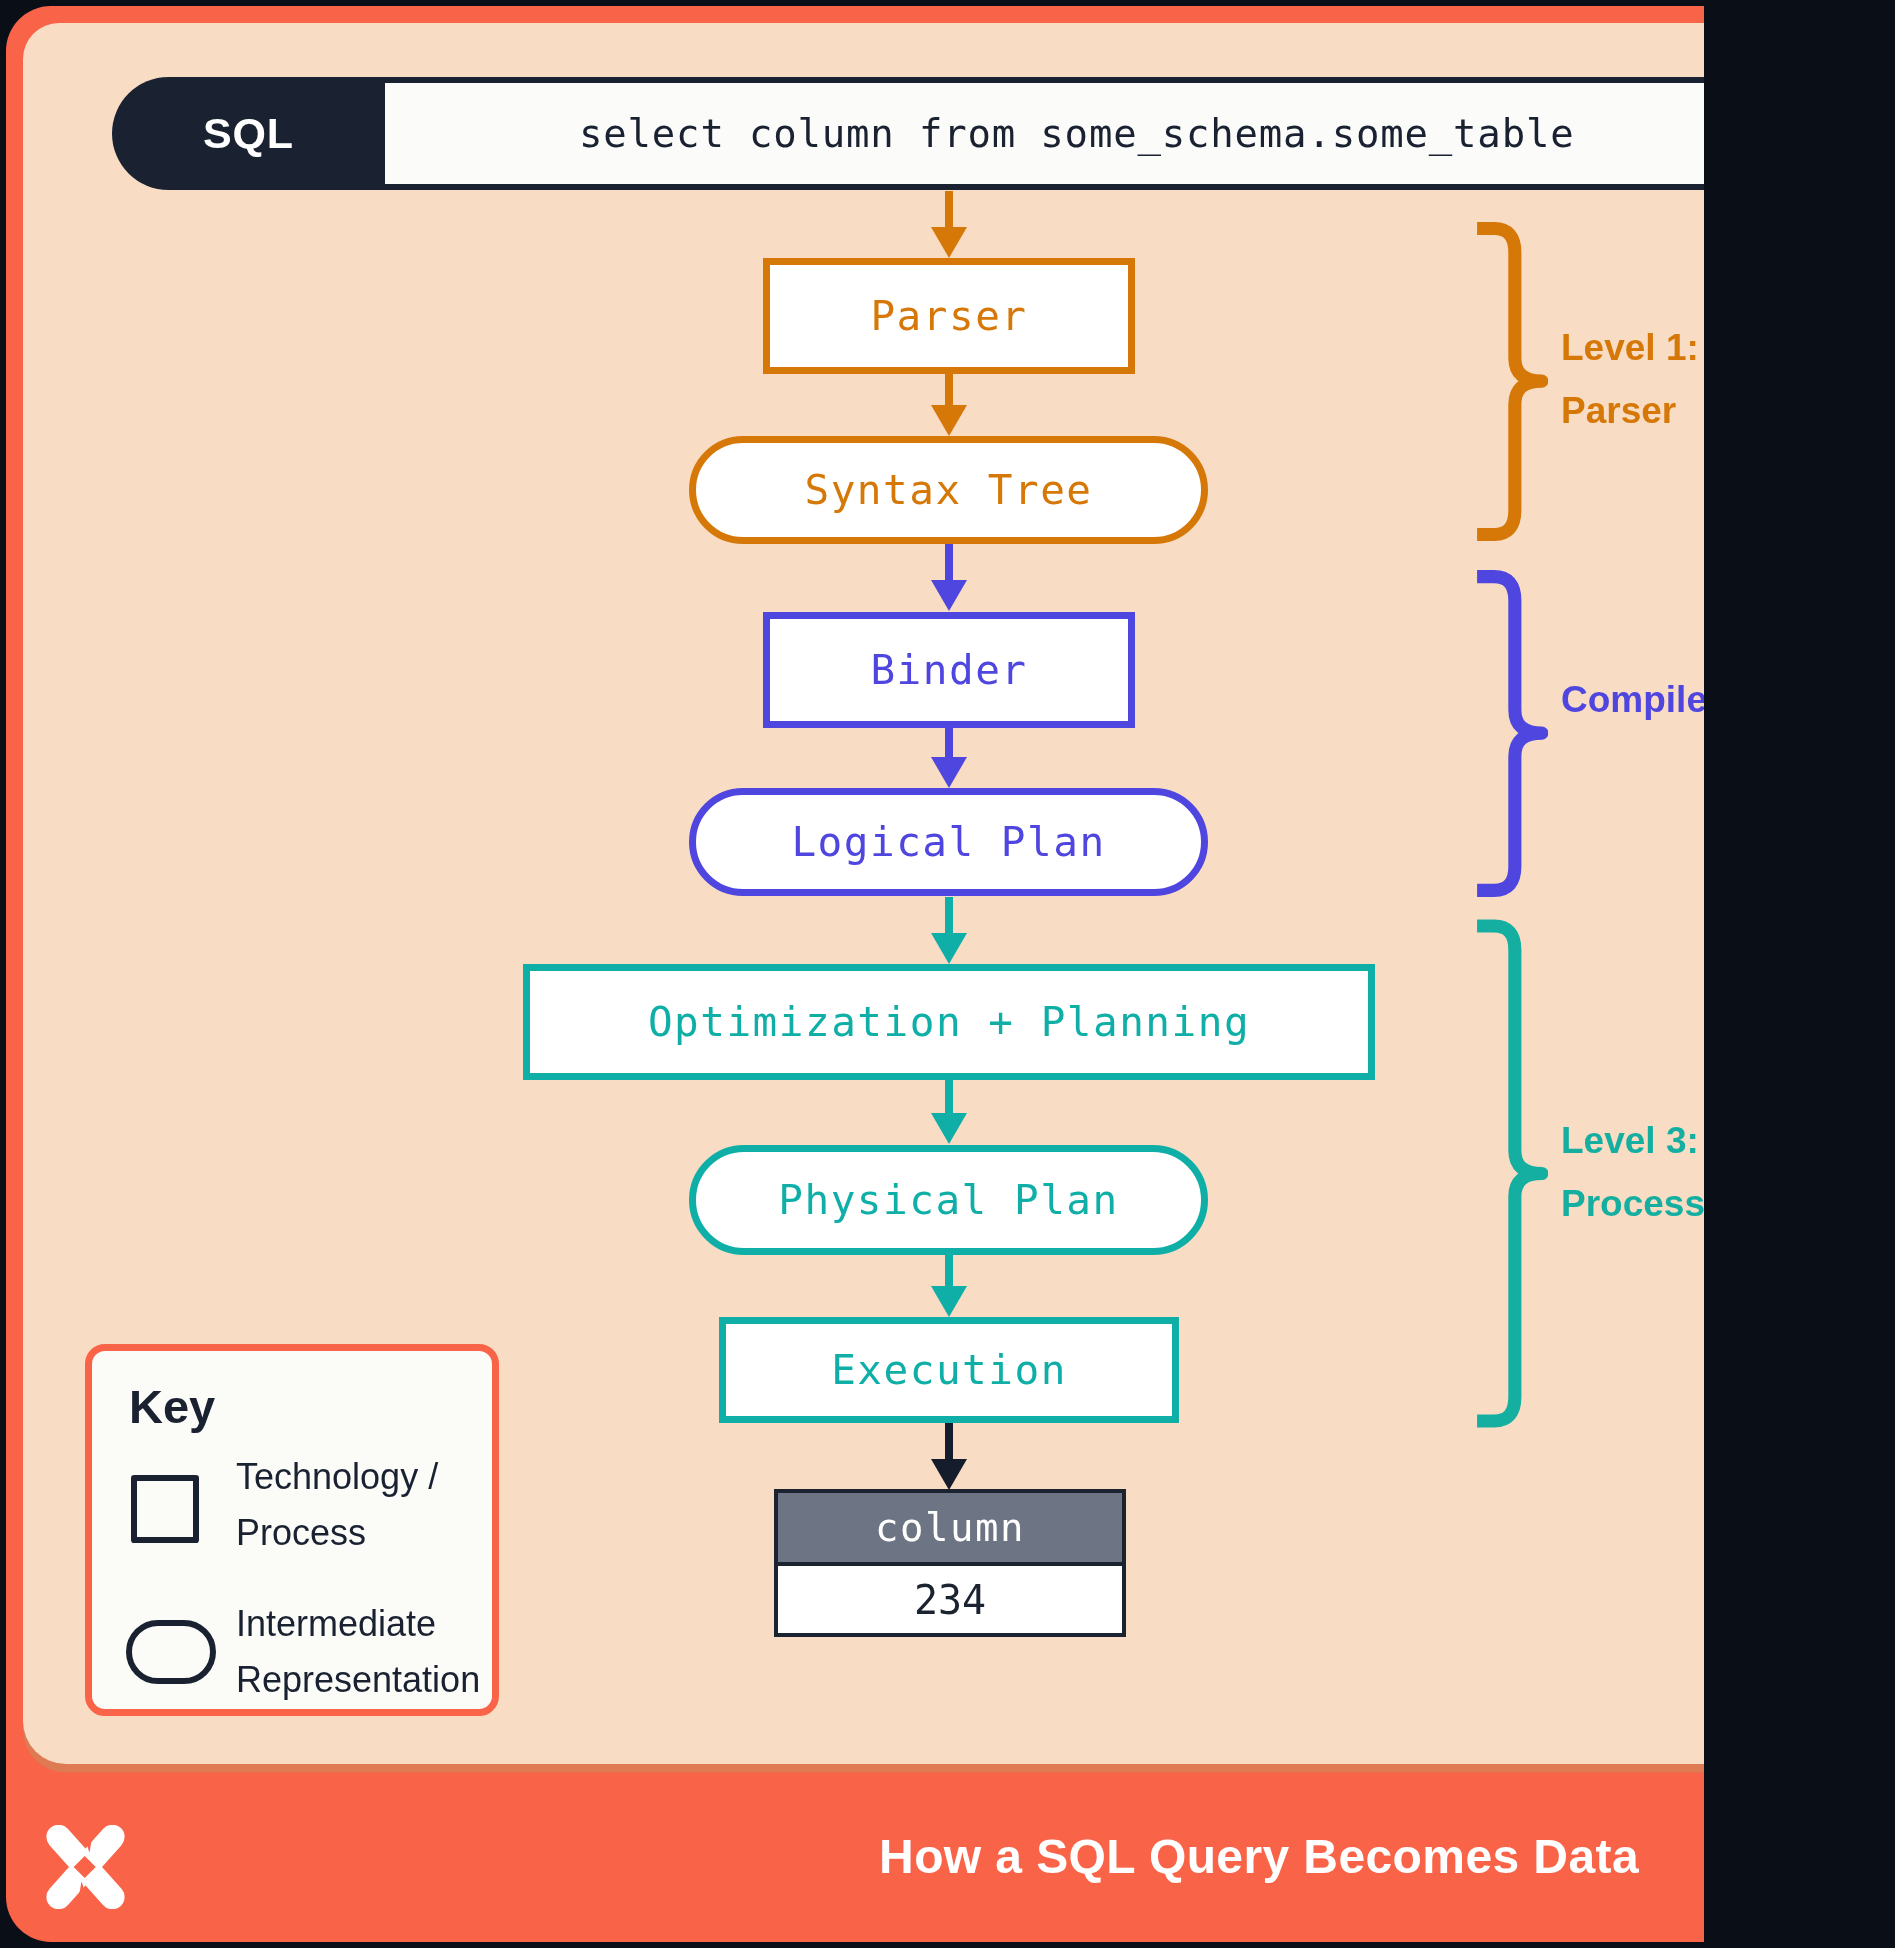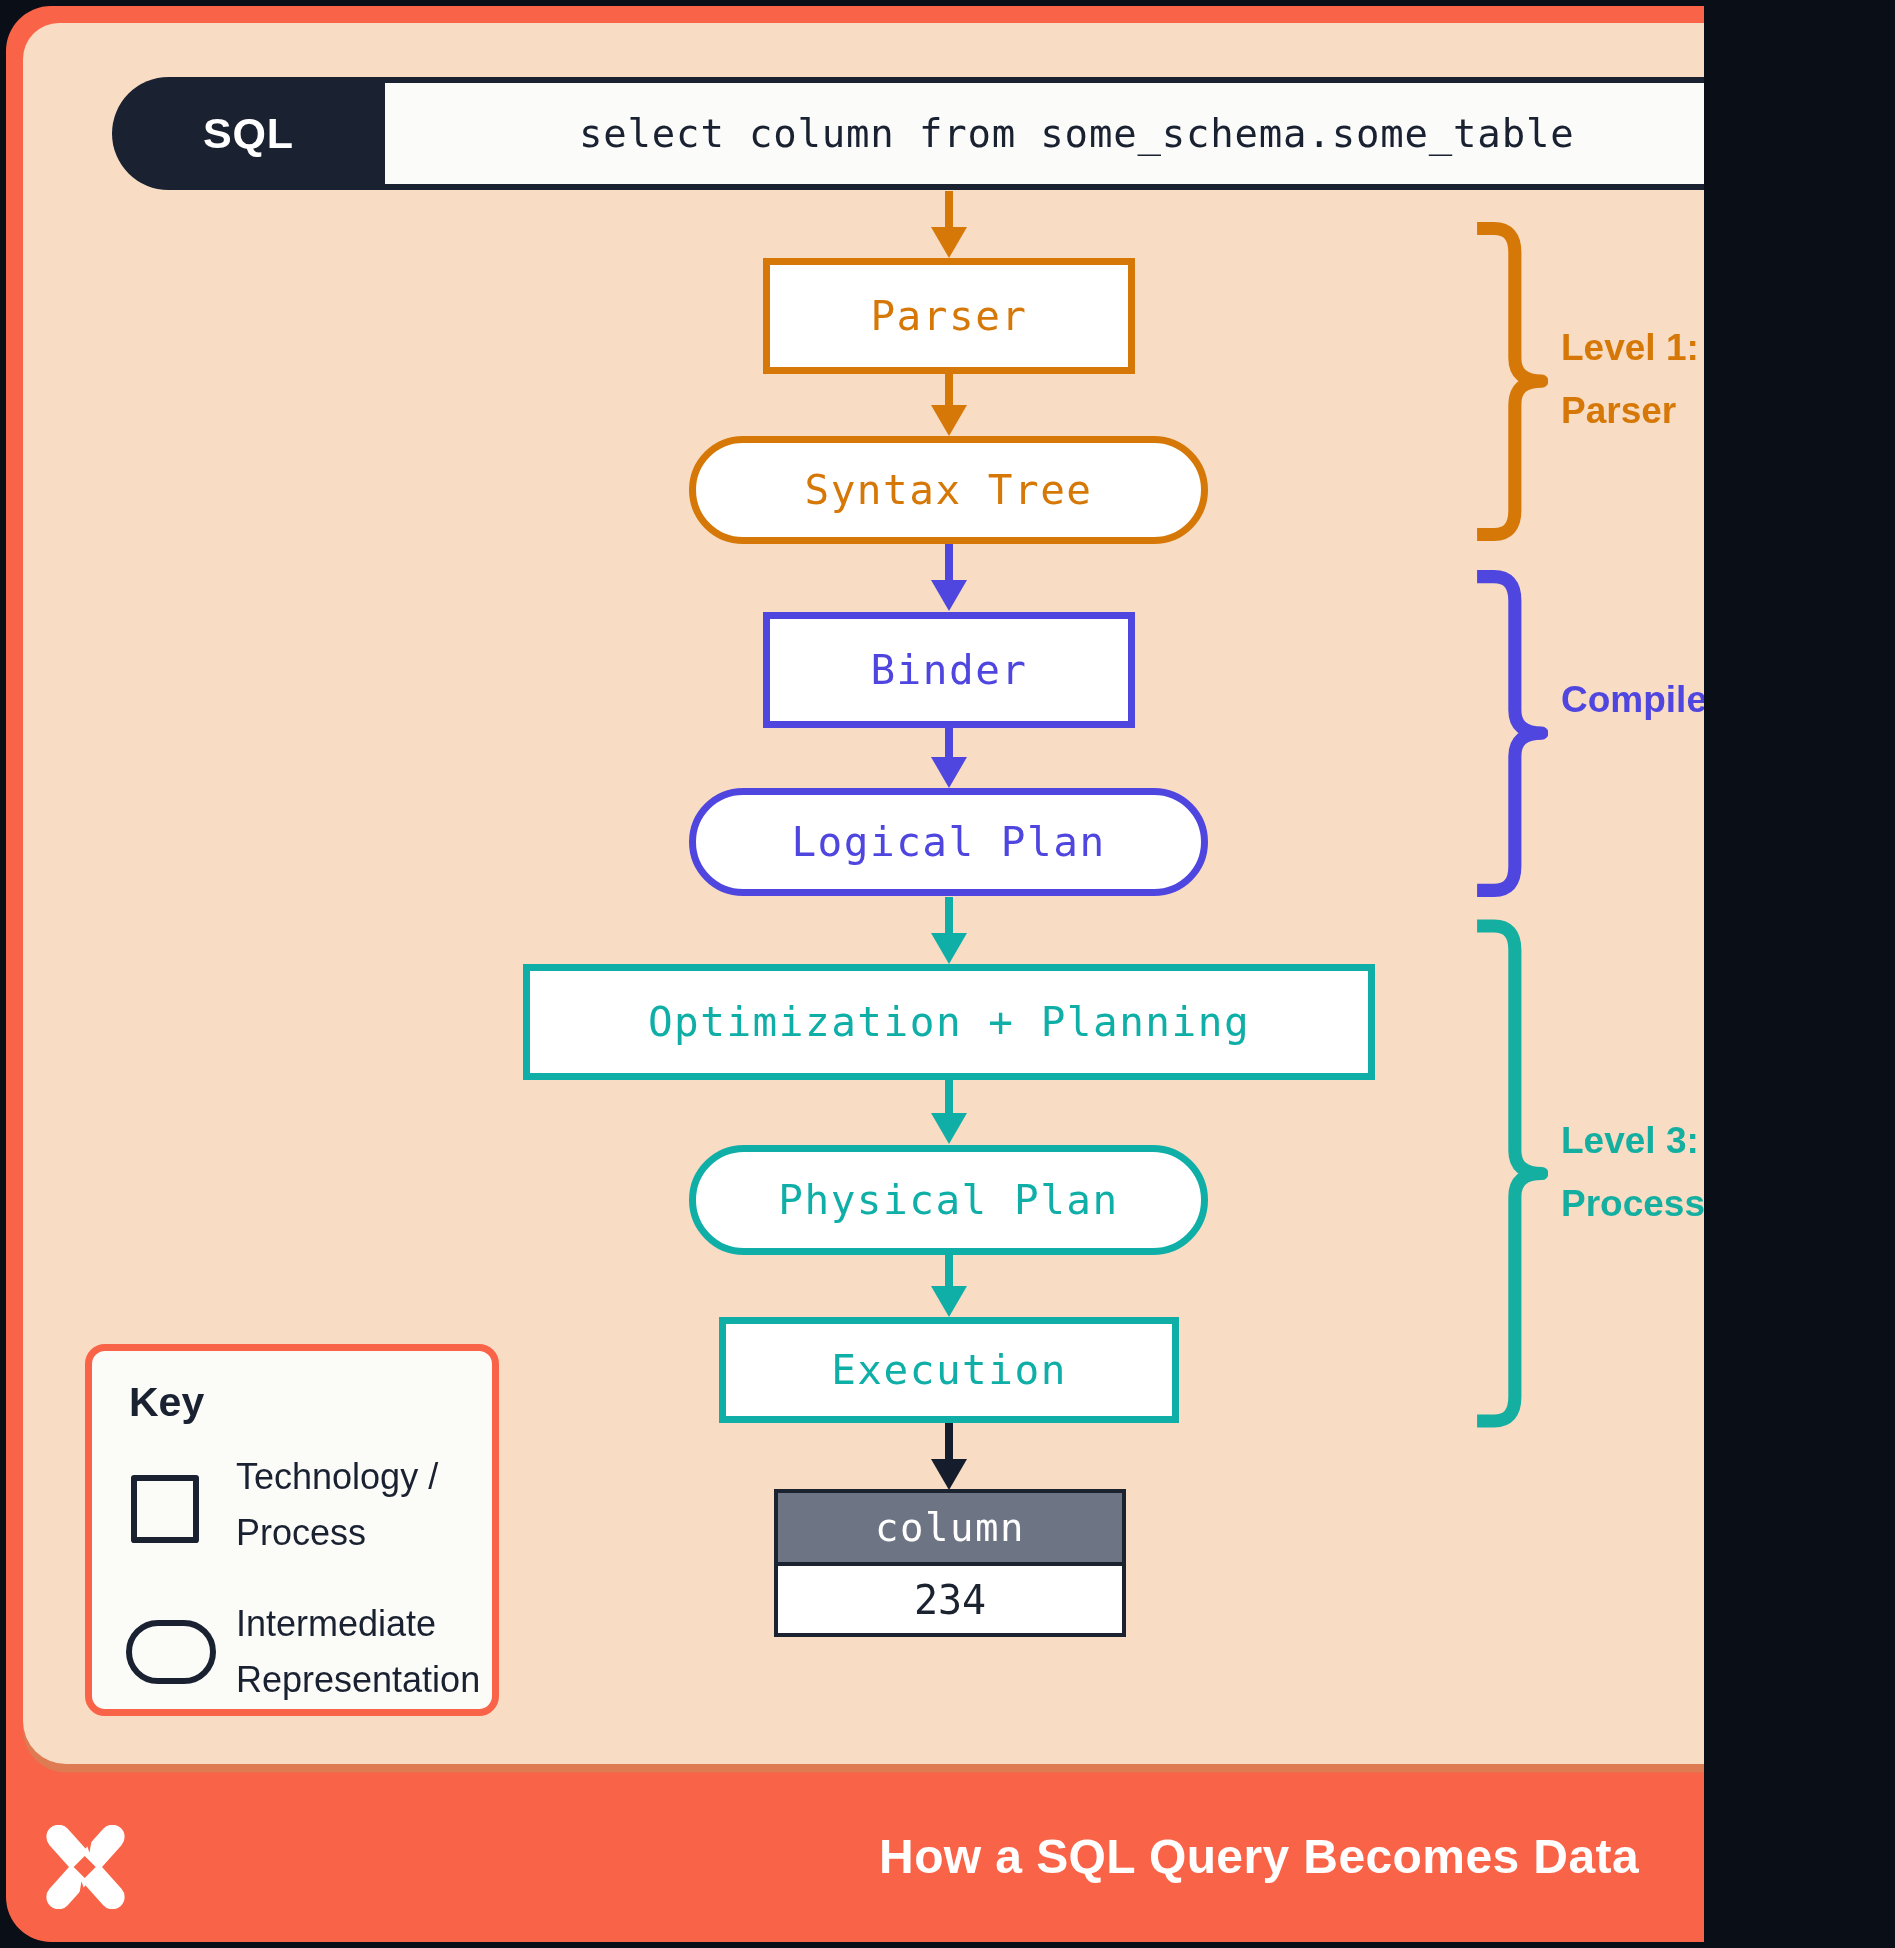--- a/index.html
+++ b/index.html
@@ -57,21 +57,21 @@
   .result-table{position:absolute;left:774px;top:1489px;width:352px;
     border:4.6px solid #1B2330;background:#e5e5e5;box-sizing:border-box;}
   .result-table .th{height:69px;background:#6D7585;color:#FFFFFF;
     display:flex;align-items:center;justify-content:center;font-size:39px;letter-spacing:1.5px;}
   .result-table .td{height:67px;display:flex;align-items:center;justify-content:center;
     font-size:40px;color:#1B2330;border-top:4.6px solid #1B2330;background:#FFFFFF;}
 
   
   .key-box{position:absolute;left:85px;top:1344px;width:414px;height:372px;
     background:#FBFBF8;border:7px solid #F96347;border-radius:20px;box-sizing:border-box;}
-  .key-title{position:absolute;left:37px;top:28px;font-size:41px;font-weight:bold;color:#1A2232;}
+  .key-title{position:absolute;left:37px;top:28px;font-size:47px;font-weight:bold;color:#1A2232;}
   .key-item-shape{position:absolute;box-sizing:border-box;border:6.2px solid #1A2232;background:#FBFBF8;}
   .key-shape-rect{left:39px;top:124px;width:68px;height:68px;border-radius:3.1px;}
   .key-shape-pill{left:34px;top:269px;width:90px;height:64px;border-radius:32px;}
   .key-item-label{position:absolute;left:144px;width:256px;font-size:36px;
     line-height:56px;color:#1A2232;}
   .key-label-1{top:98px;}
   .key-label-2{top:245px;}
 
   
   .footer-title{position:absolute;right:65px;top:1829px;width:1239px;text-align:right;

